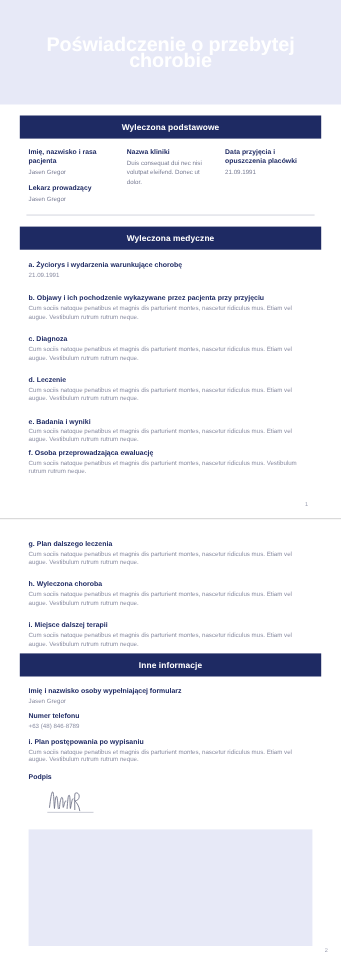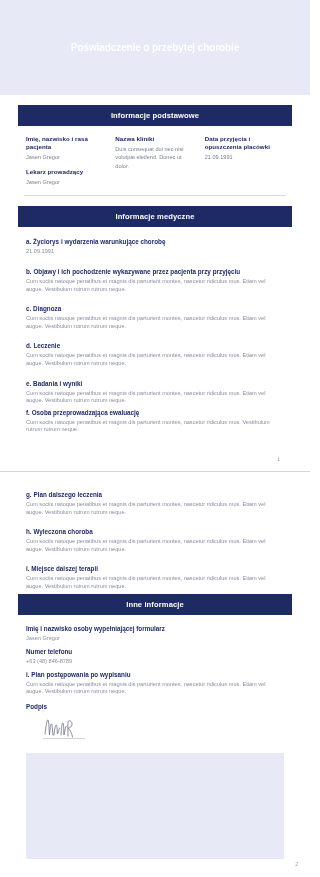--- a/index.html
+++ b/index.html
@@ -22,21 +22,21 @@
     width: 310px;
     height: 95px;
     background: #e7e9f7;
     display: flex;
     align-items: center;
     justify-content: center;
     padding: 0 26px;
   }
   .hero-title {
     color: #ffffff;
-    font-size: 10px;
+    font-size: 18px;
     font-weight: bold;
     line-height: 15px;
     text-align: center;
     letter-spacing: -0.1px;
   }
 
   
   .page {
     padding: 0 18px;
   }
@@ -156,42 +156,42 @@
 <div class="doc">
 
   <div class="hero">
     <div class="hero-title">
       <div>Poświadczenie o przebytej chorobie</div>
     </div>
   </div>
 
   <div class="page">
 
-    <div class="band">Informacje podstawowe</div>
+    <div class="band">Wyleczona podstawowe</div>
 
     <div class="cols">
       <div class="col">
         <div class="fl">Imię, nazwisko i rasa pacjenta</div>
         <div class="fv">Jasen Gregor</div>
         <div class="fl gap">Lekarz prowadzący</div>
         <div class="fv">Jasen Gregor</div>
       </div>
       <div class="col">
         <div class="fl">Nazwa kliniki</div>
         <div class="fv">Duis consequat dui nec nisi volutpat eleifend. Donec ut dolor.</div>
       </div>
       <div class="col">
         <div class="fl">Data przyjęcia i opuszczenia placówki</div>
         <div class="fv">21.09.1991</div>
       </div>
     </div>
 
     <div class="hr"></div>
 
-    <div class="band">Informacje medyczne</div>
+    <div class="band">Wyleczona medyczne</div>
 
     <div class="sections">
       <div class="sec">
         <div class="sec-h">a. Życiorys i wydarzenia warunkujące chorobę</div>
         <div class="sec-p">21.09.1991</div>
       </div>
       <div class="sec">
         <div class="sec-h">b. Objawy i ich pochodzenie wykazywane przez pacjenta przy przyjęciu</div>
         <div class="sec-p">Cum sociis natoque penatibus et magnis dis parturient montes, nascetur ridiculus mus. Etiam vel augue. Vestibulum rutrum rutrum neque.</div>
       </div>

